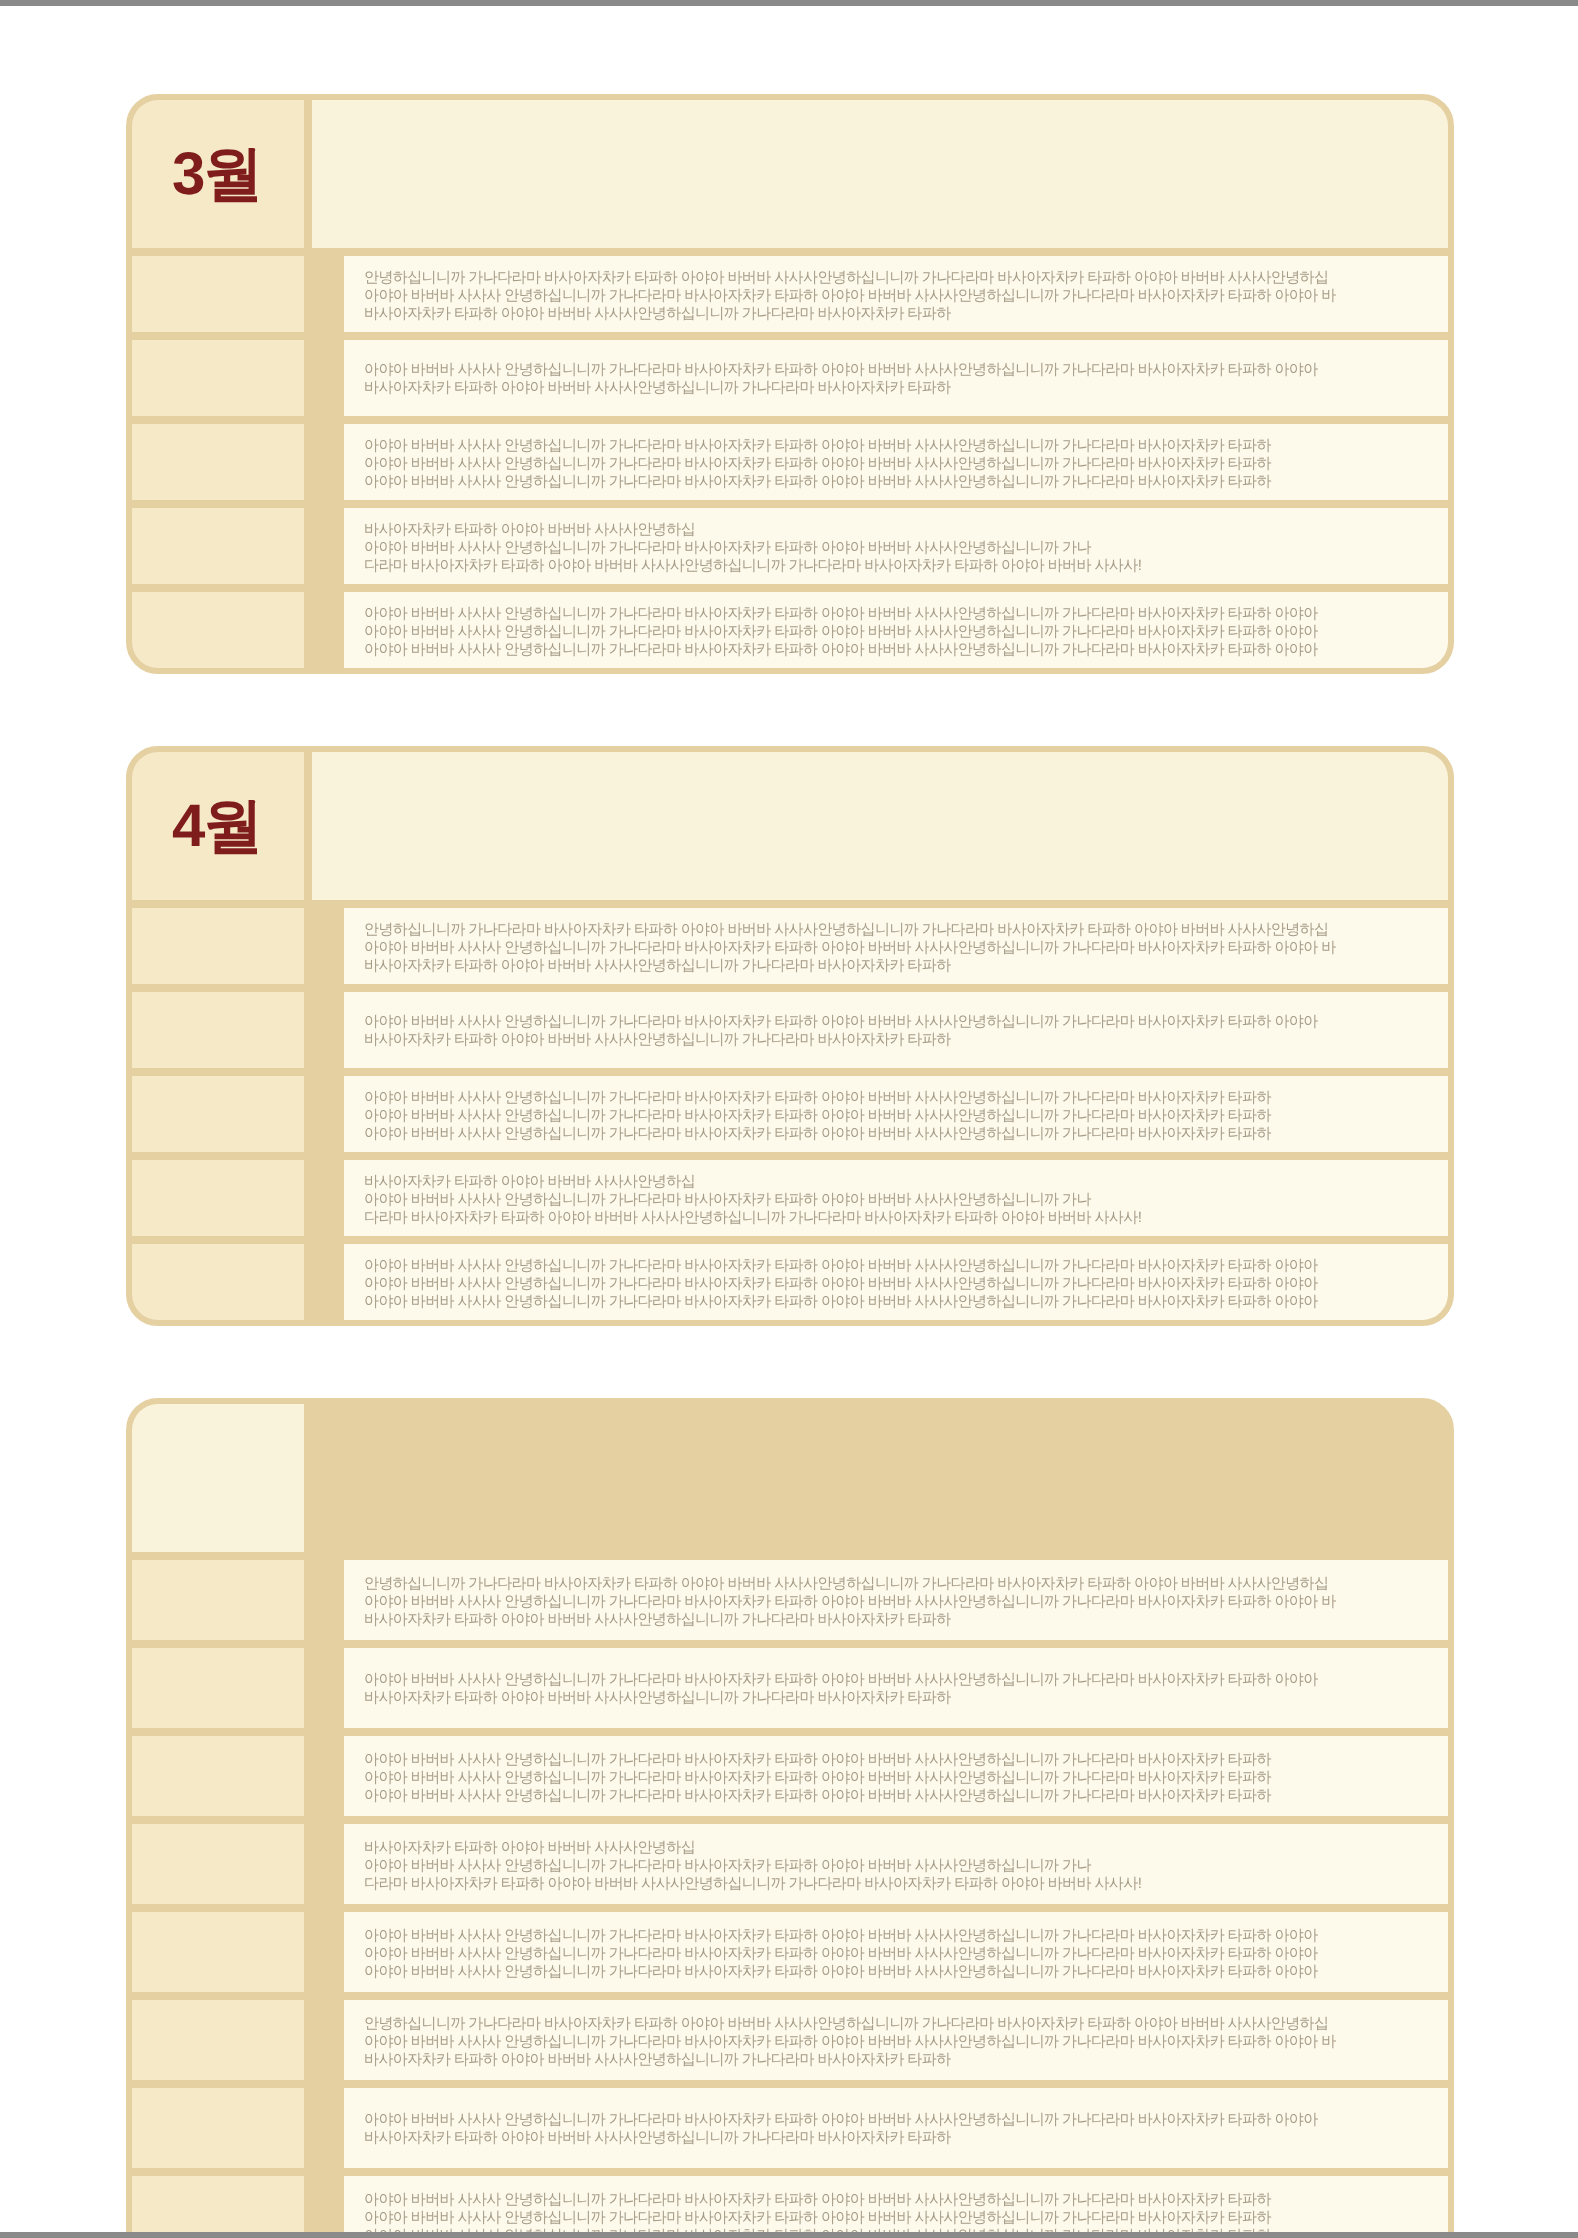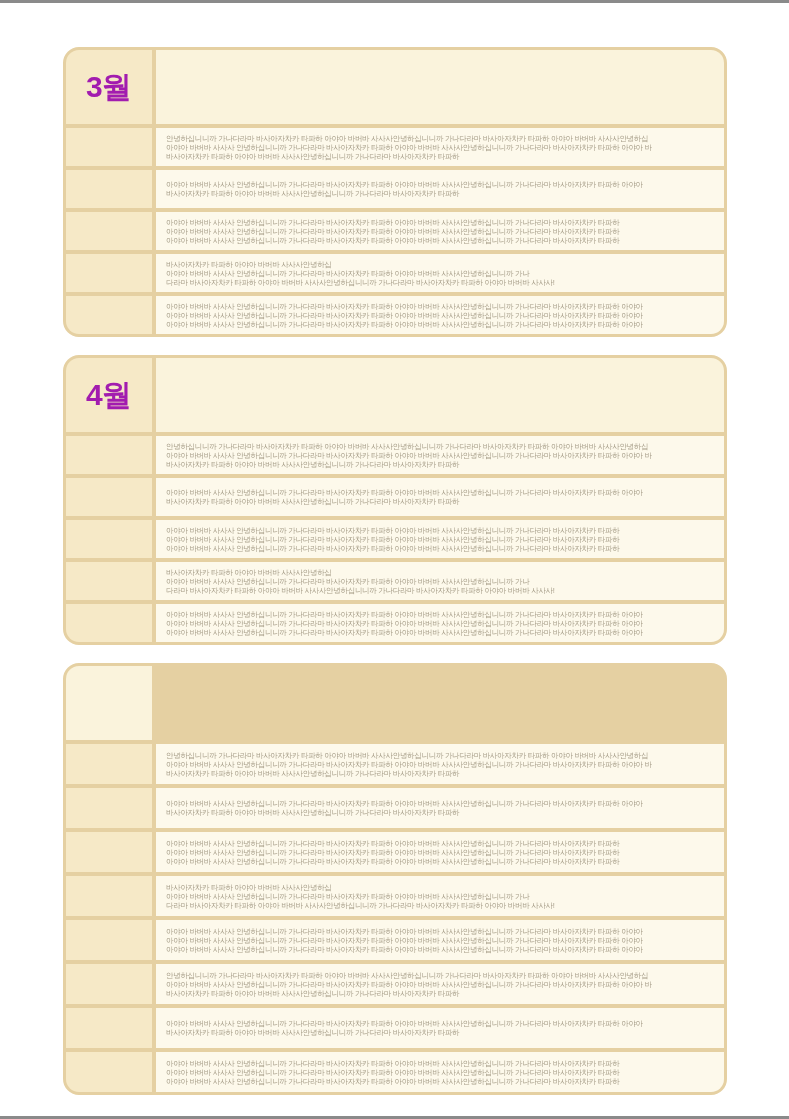--- a/index.html
+++ b/index.html
@@ -18,42 +18,42 @@
     box-sizing:border-box;
     width:664px;
     border:3px solid #e5d0a2;
     border-radius:16px;
     background:#e5d0a2;      
     overflow:hidden;
     display:flex;
     flex-direction:column;
     gap:4px;
   }
-  .card + .card{margin-top:18px;}
+  .card + .card{margin-top:36px;}
 
   .card-header{
     display:grid;
     grid-template-columns:86px 1fr;
     column-gap:4px;
     height:74px;
   }
   .month-cell{
     background:#f6e9c7;
     display:flex;align-items:center;
     padding-left:20px;
   }
   .month-label{
-    font-size:30px;font-weight:700;color:#a21caf;letter-spacing:-1px;
+    font-size:30px;font-weight:700;color:#7f1d1d;letter-spacing:-1px;
   }
   .header-content{background:#faf3dc;}
 
   .card-row{
     display:grid;
     grid-template-columns:86px 1fr;
-    column-gap:4px;
+    column-gap:20px;
     height:38px;
     border-radius:12px;
   }
   .card.tall .card-row{height:40px;}
   .row-left{background:#f6e9c7;}
   .row-content{
     background:#fdf9eb;
     display:flex;flex-direction:column;justify-content:center;
     padding:0 14px 0 10px;
     overflow:hidden;

